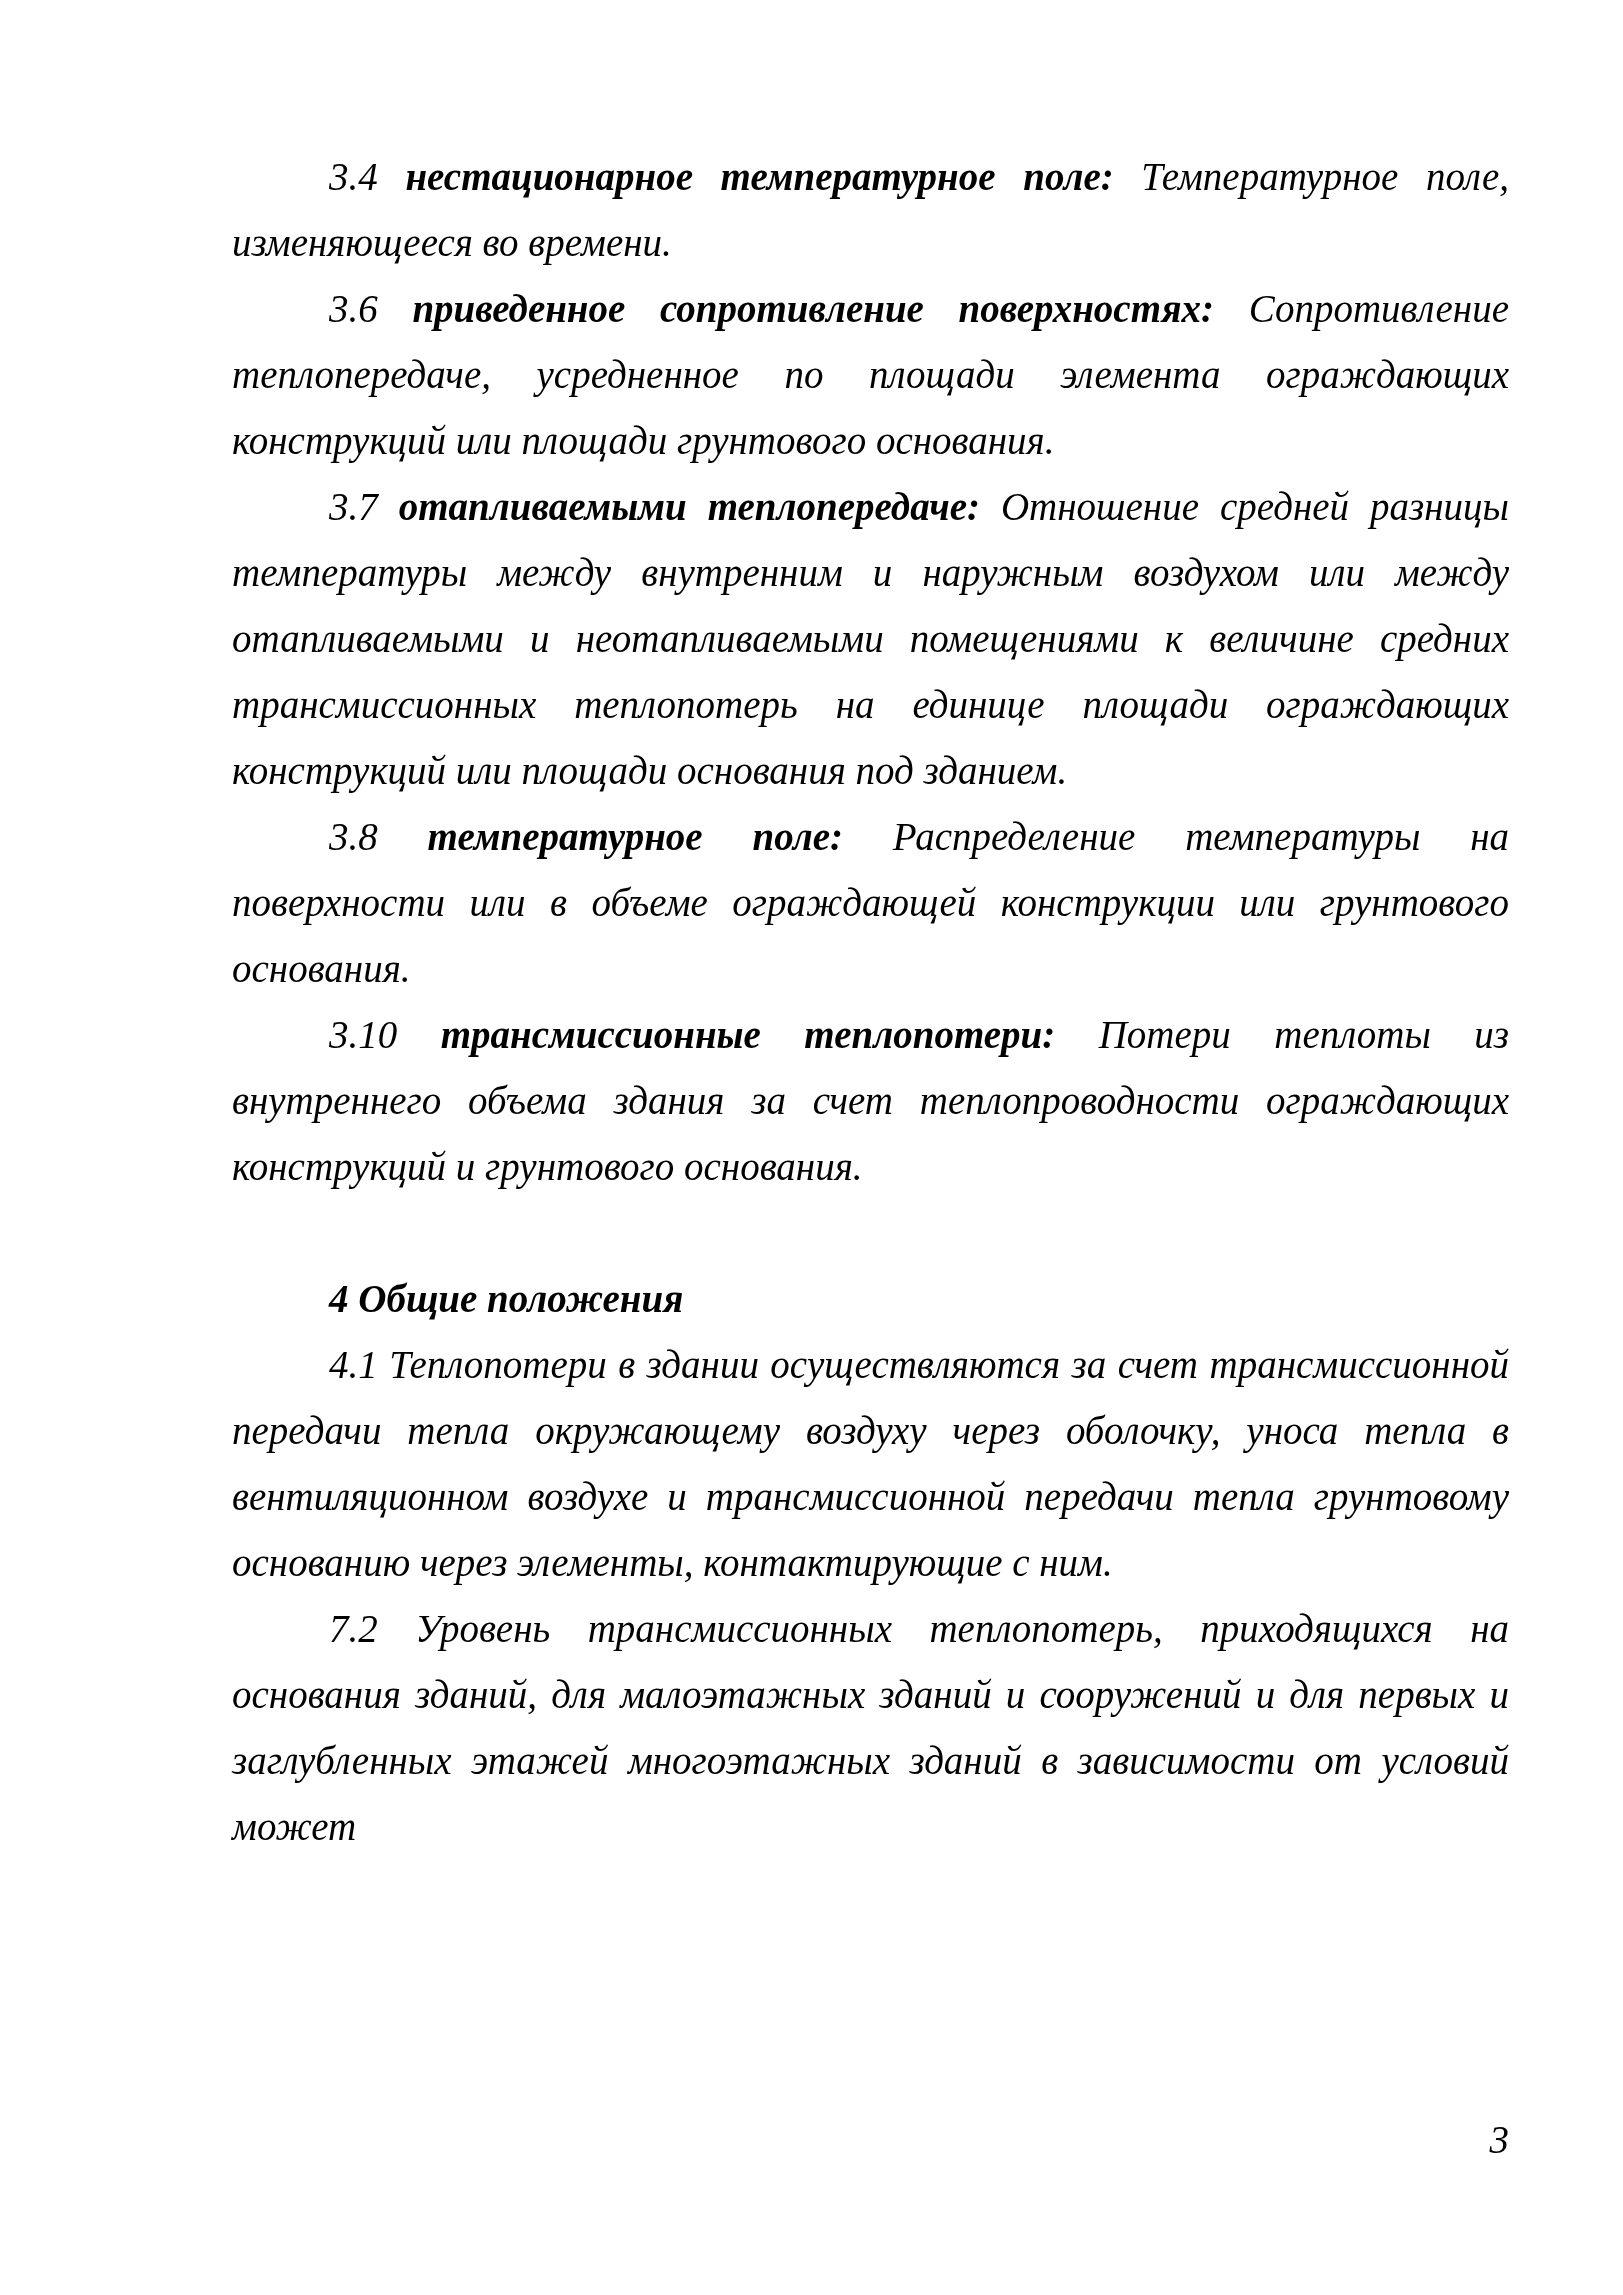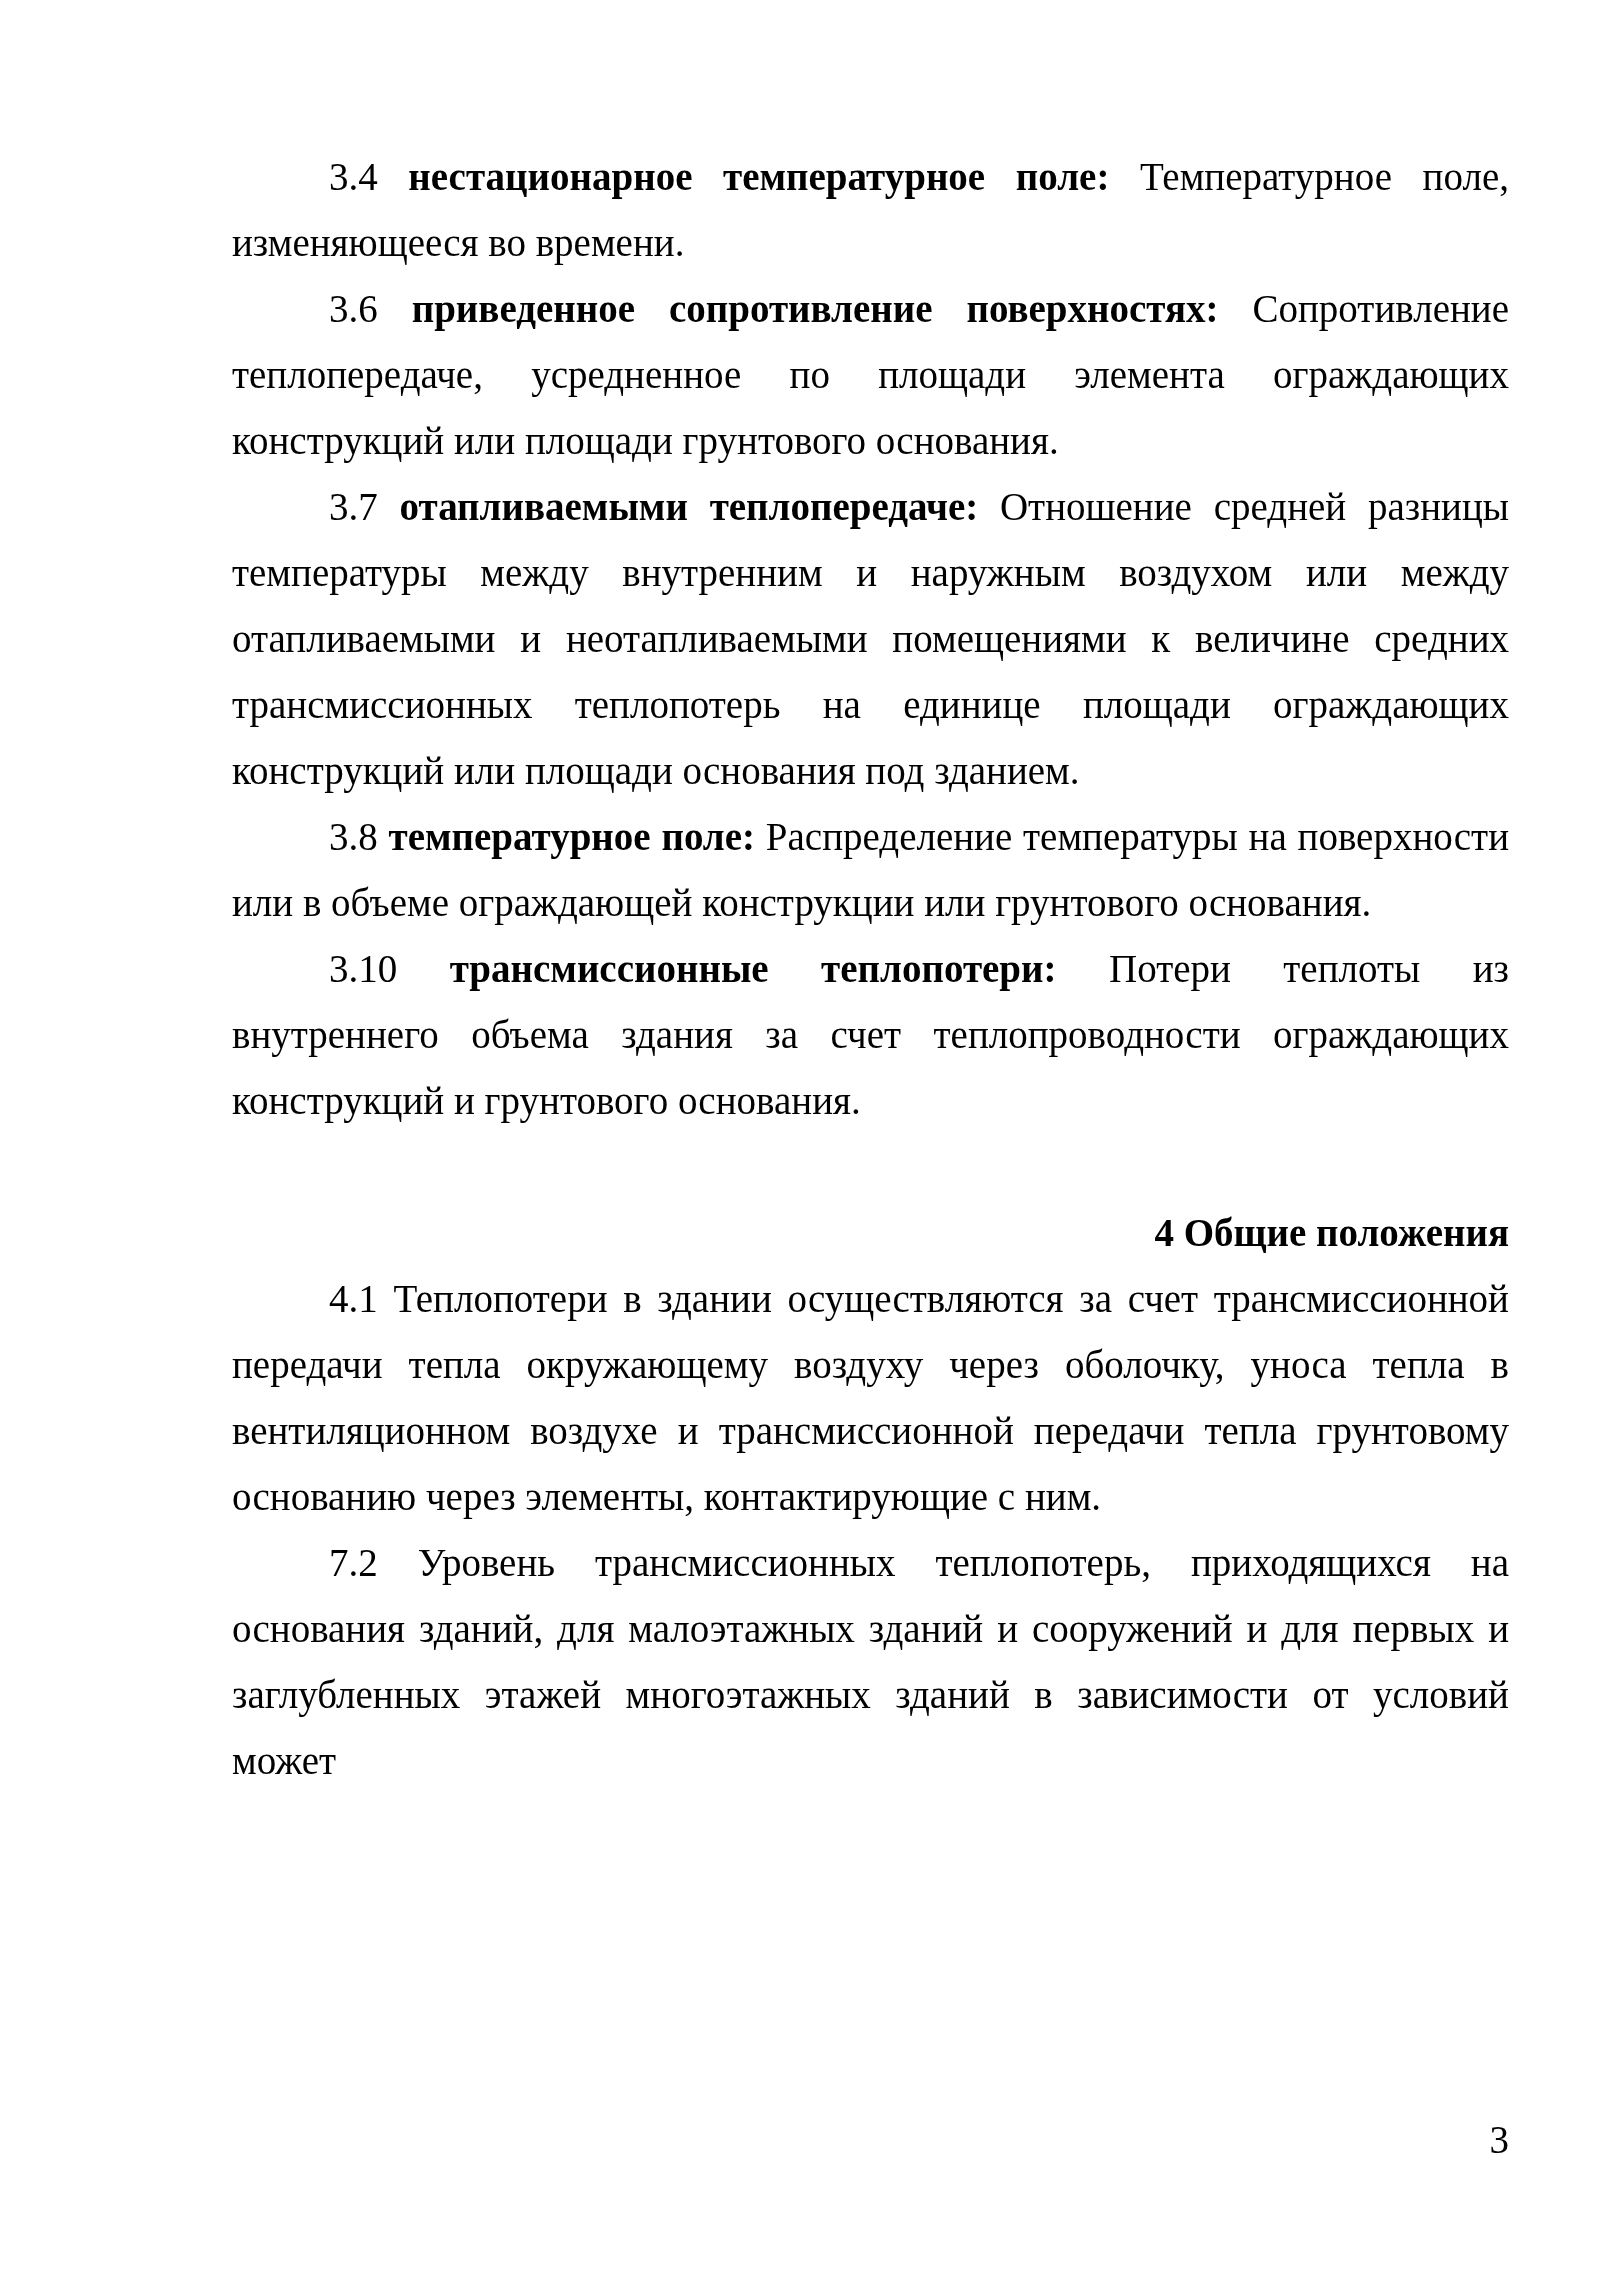--- a/index.html
+++ b/index.html
@@ -1,15 +1,15 @@
 <!DOCTYPE html>
 <html lang="ru" style="font-size:10.5px"><head>
 <meta charset="utf-8">
 <style>
-  * { margin: 0; padding: 0; box-sizing: border-box; }
+  * { margin: 0; padding: 0; box-sizing: border-box; font-style: italic; }
   html, body { width: 1623px; height: 2295px; }
   body {
     position: relative;
     background: #ffffff;
     color: #000000;
     font-family: "Liberation Serif", serif;
     font-size: 39px;
     line-height: 66px;
     overflow: hidden;
   }
@@ -21,21 +21,21 @@
     text-align: justify;
   }
   .para { text-indent: 97px; }
   .para b { font-weight: bold; }
   .heading {
     margin-top: 66px;
     text-indent: 97px;
     font-size: inherit;
     line-height: inherit;
     font-weight: bold;
-    text-align: right;
+    text-align: left;
   }
   .footer {
     position: absolute;
     top: 2107px;
     left: 232px;
     width: 1277px;
     text-align: right;
   }
 </style>
 </head>

